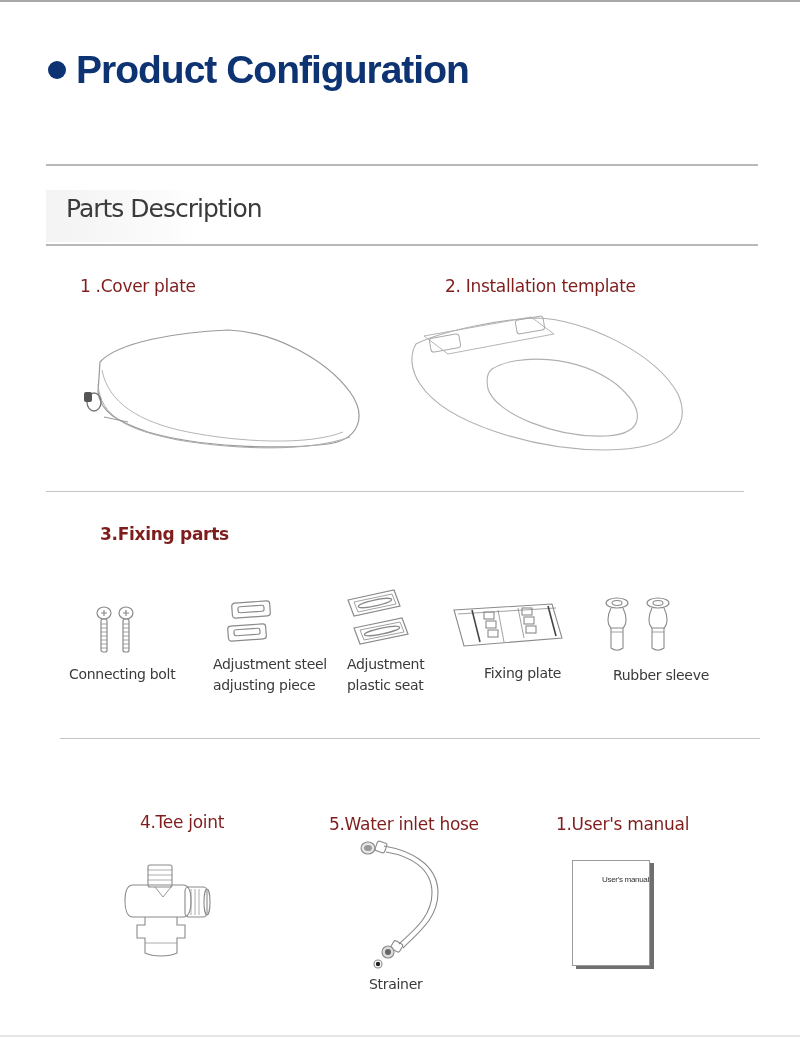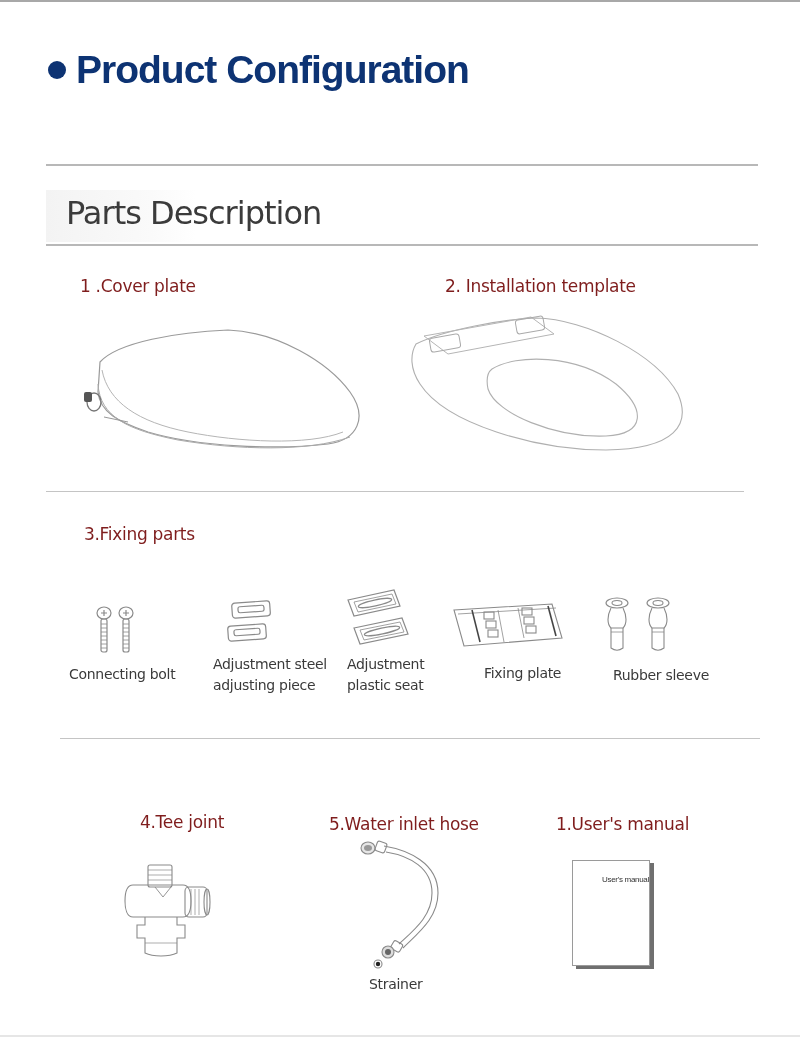--- a/index.html
+++ b/index.html
@@ -10,21 +10,21 @@
   .main-title { left: 48px; top: 48px; font-family: "Liberation Sans", sans-serif;
                 font-weight: bold; font-size: 39px; color: #0d3373; letter-spacing: -1px;
                 white-space: nowrap; }
   .bullet { display: inline-block; width: 18px; height: 18px; border-radius: 50%;
             background: #0d3373; vertical-align: middle; margin-right: 10px;
             position: relative; top: -3px; }
   .rule { height: 2px; background: #b8b8b8; }
   .section-title-wrap { left: 46px; top: 190px; width: 150px; height: 52px;
          background: linear-gradient(to right, #f3f3f3 0%, #fafafa 70%, rgba(255,255,255,0) 100%); }
   .section-title { left: 66px; top: 194px; font-family: "DejaVu Sans", sans-serif;
-                   font-size: 32px; color: #3b3b3b; letter-spacing: -1px; white-space: nowrap; }
+                   font-size: 25px; color: #3b3b3b; letter-spacing: -1px; white-space: nowrap; }
   .label { font-family: "DejaVu Sans", sans-serif; font-size: 17px; color: #7f1d1d;
            white-space: nowrap; letter-spacing: -0.3px; }
   .small-label { font-family: "DejaVu Sans", sans-serif; font-size: 14px; color: #3a3a3a;
                  line-height: 21px; letter-spacing: -0.3px; white-space: nowrap; }
   svg { overflow: visible; }
   .manual { left: 572px; top: 860px; width: 76px; height: 104px; background: #fff;
             border: 1px solid #9a9a9a; box-shadow: 4px 3px 0 #6f6f6f; }
   .manual-text { position: absolute; right: 0; top: 14px; font-family: Liberation Sans, sans-serif;
                  font-size: 8px; color: #333; white-space: nowrap; letter-spacing: -0.3px; }
 </style>
@@ -62,21 +62,21 @@
     <path d="M10,30 C40,15 100,5 130,4 C180,5 250,40 272,80 C285,110 270,135 200,136 C130,136 40,110 14,70 C4,55 4,40 10,30 Z" fill="none" stroke="#b0b0b0" stroke-width="1.1"></path>
     <path d="M18,22 L125,3 L148,20 L42,40 Z" fill="none" stroke="#b5b5b5" stroke-width="1"></path>
     <rect x="24" y="22" width="30" height="14" rx="3" fill="none" stroke="#aaa" stroke-width="1" transform="rotate(-10 39 29)"></rect>
     <rect x="110" y="4" width="28" height="14" rx="3" fill="none" stroke="#aaa" stroke-width="1" transform="rotate(-10 124 11)"></rect>
     <path d="M86,55 C110,40 170,40 210,70 C240,95 240,120 200,122 C150,124 90,100 82,75 C80,65 82,58 86,55 Z" fill="none" stroke="#b0b0b0" stroke-width="1.1"></path>
   </svg>
 </div>
 
 <div class="abs rule" style="left:46px; top:491px; width:698px; height:1px; background:#c4c4c4;"></div>
 
-<div class="abs label" style="left:84px; top:524px;">3.Fixing parts</div>
+<div class="abs label" style="left:100px; top:524px;font-weight:bold;">3.Fixing parts</div>
 
 <div class="abs" style="left:95px; top:606px;">
   <svg width="42" height="50" viewBox="0 0 42 50">
     <g stroke="#8a8a8a" fill="none" stroke-width="1.2">
       <ellipse cx="9" cy="7" rx="7" ry="6"></ellipse>
       <path d="M6,7 h6 M9,4 v6"></path>
       <rect x="6" y="13" width="6" height="33" rx="2"></rect>
       <path d="M6,18 h6 M6,22 h6 M6,26 h6 M6,30 h6 M6,34 h6 M6,38 h6 M6,42 h6" stroke-width="0.8"></path>
       <ellipse cx="31" cy="7" rx="7" ry="6"></ellipse>
       <path d="M28,7 h6 M31,4 v6"></path>

